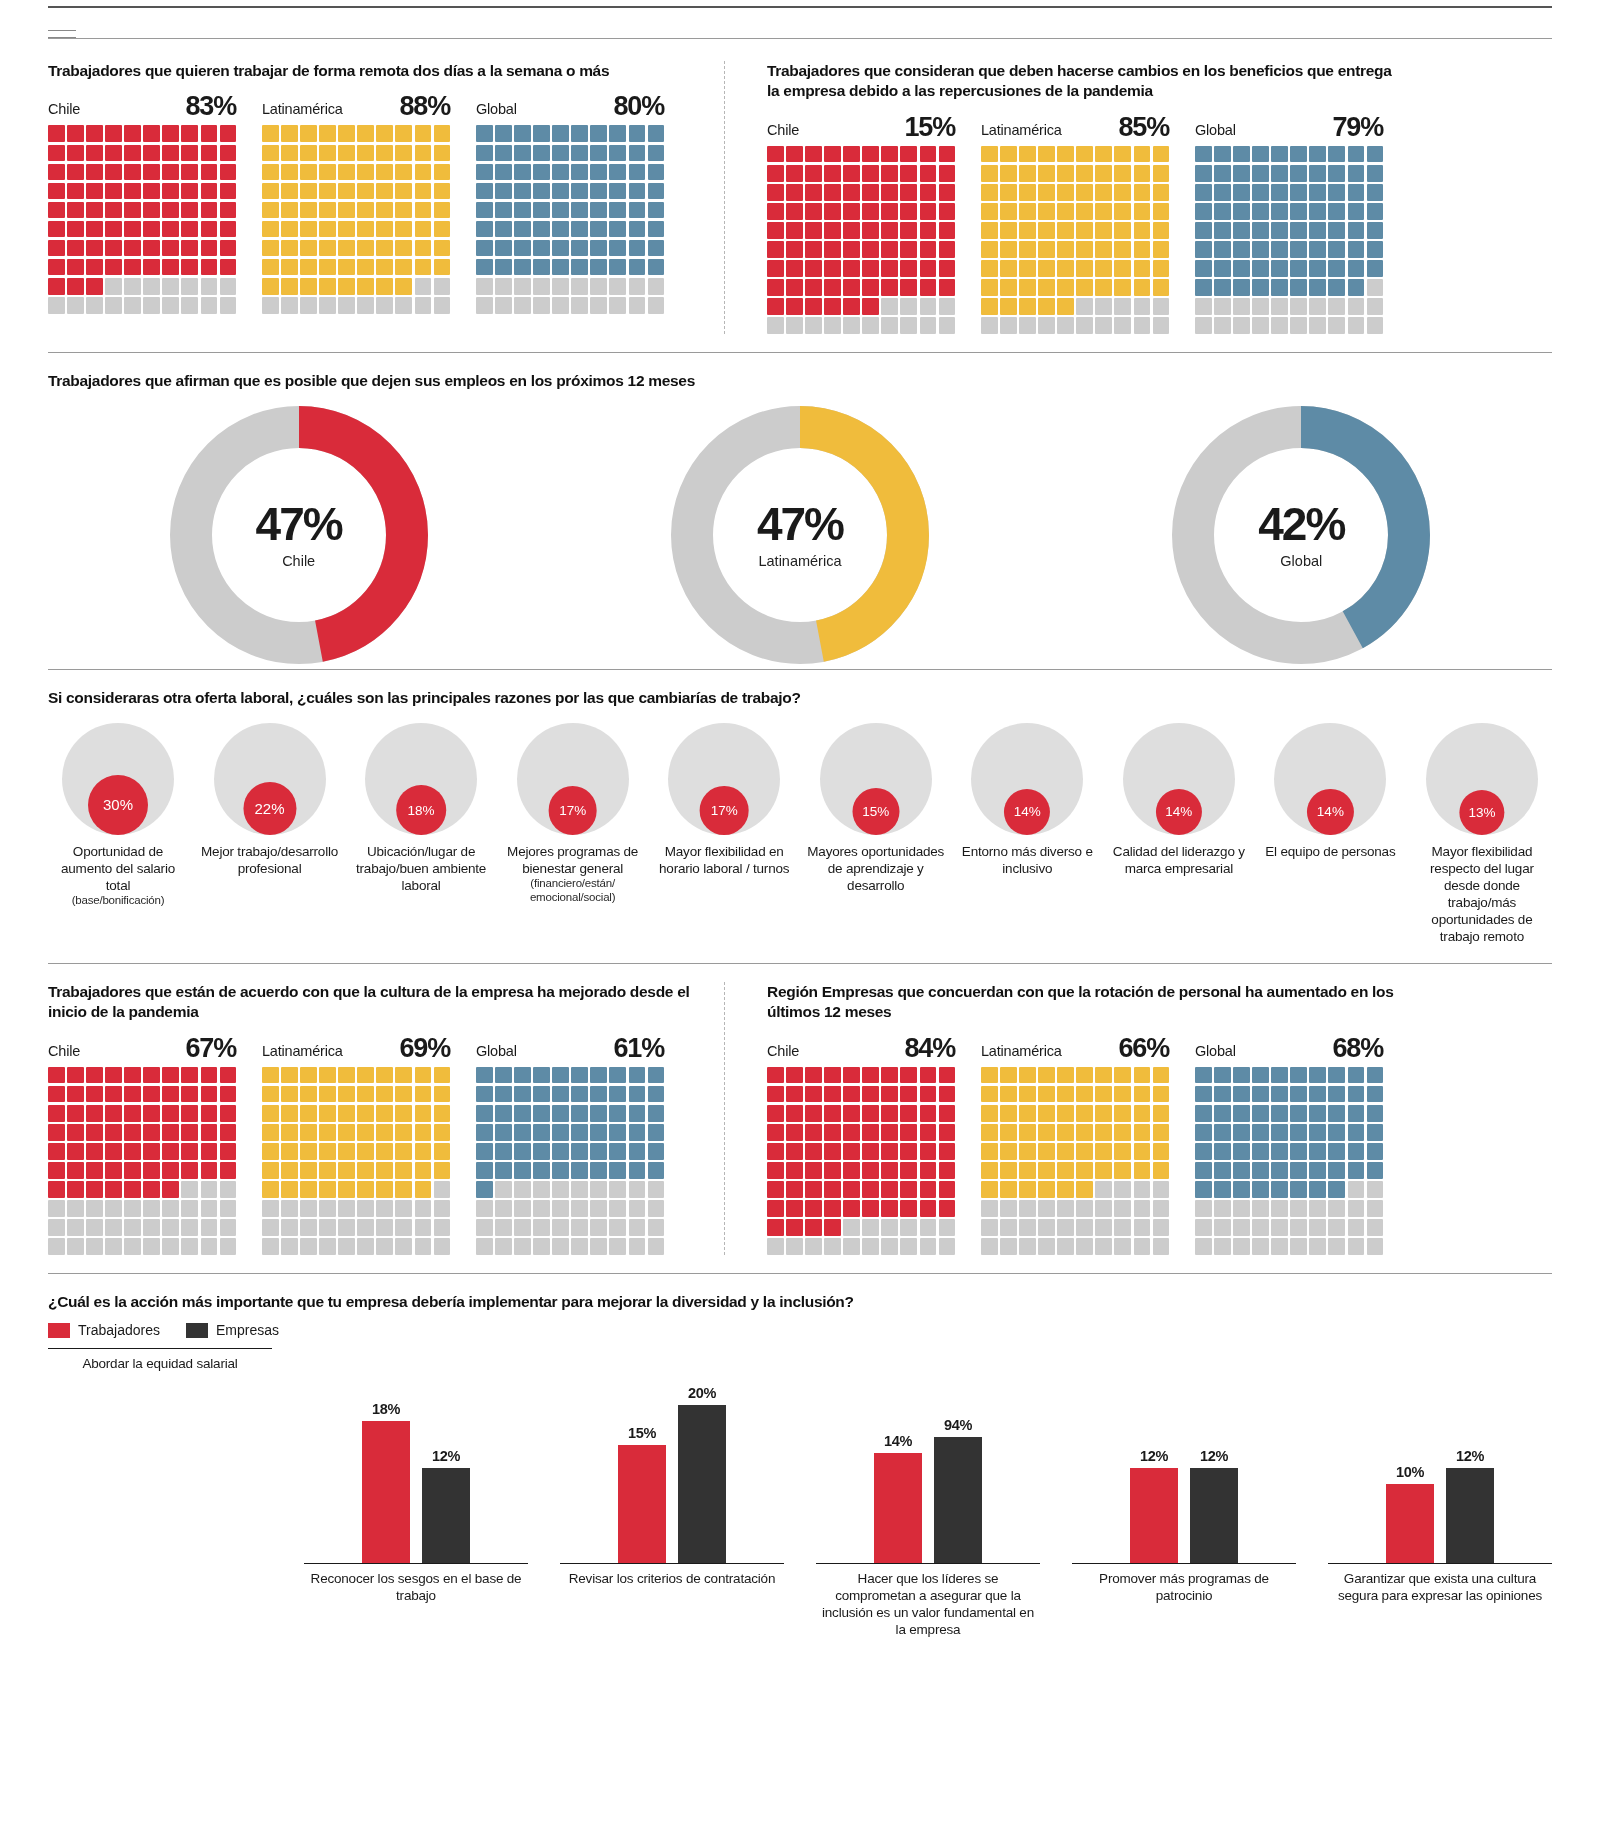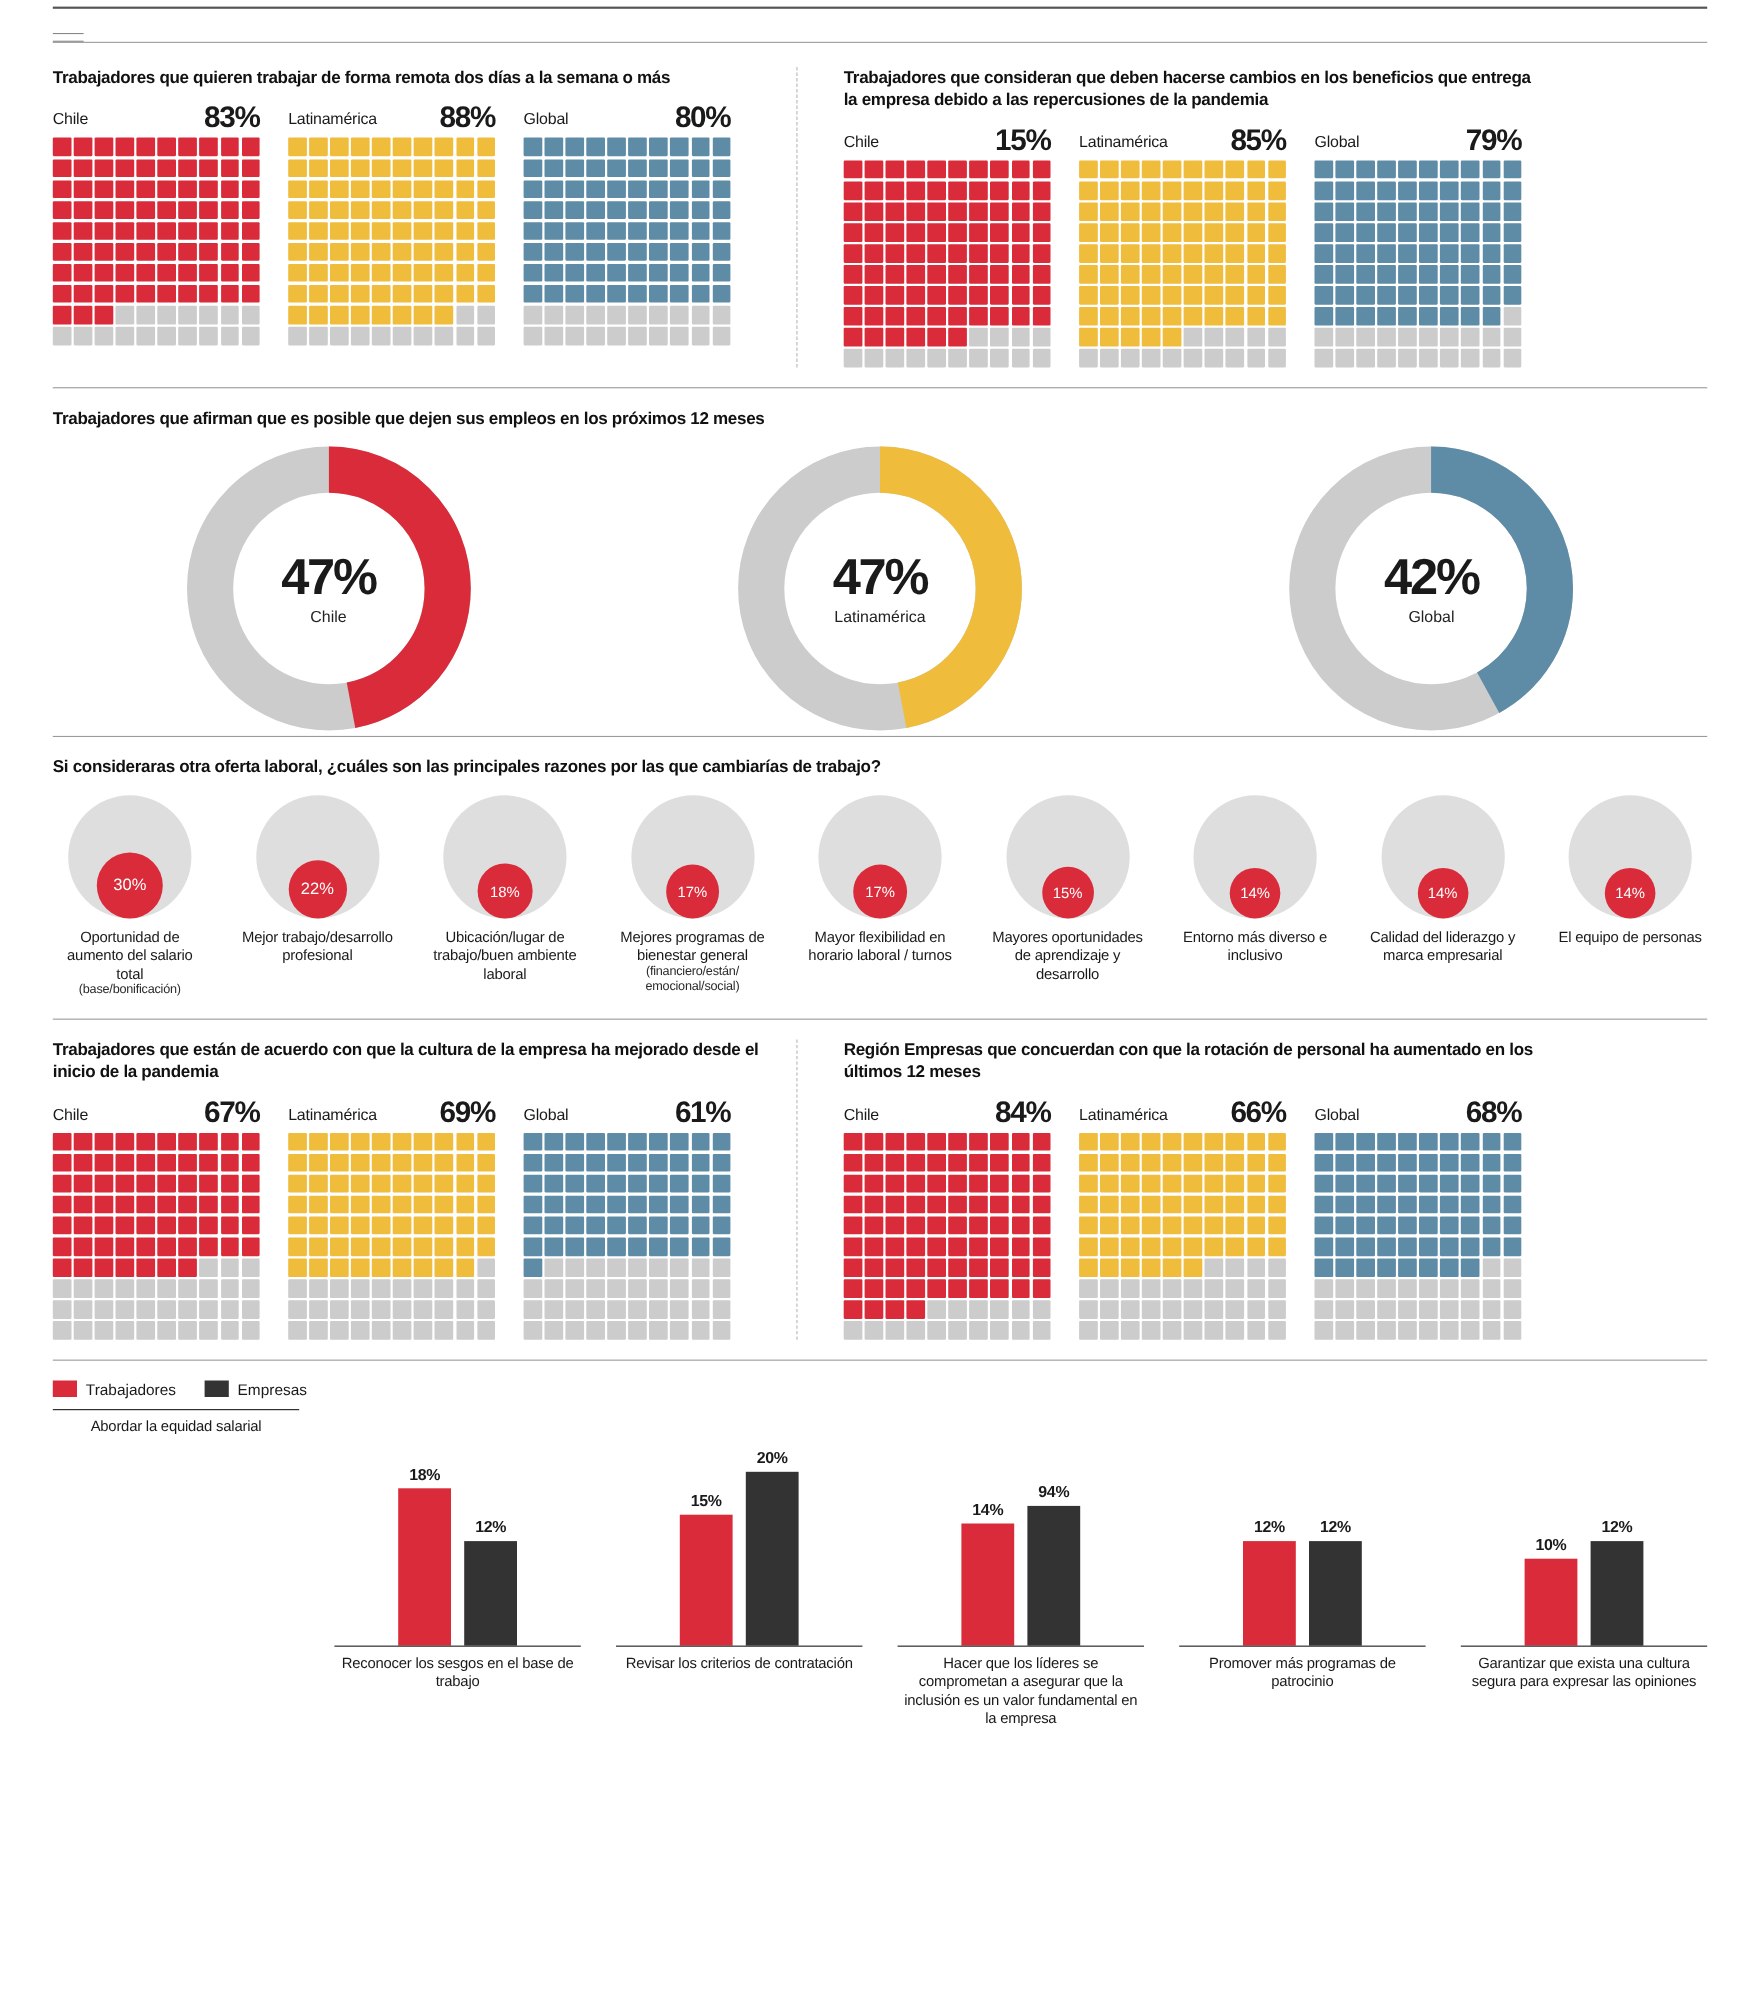--- a/index.html
+++ b/index.html
@@ -872,20 +872,27 @@
           </div>
           <div class="bubble-text">Calidad del liderazgo y marca empresarial</div>
         </div>
         <div class="bubble-item">
           <div class="bubble-vis">
             <div class="bubble-bg"></div>
             <div class="bubble-fg" style="width: 46.1333px; height: 46.1333px; font-size: 13.5px;">14%</div>
           </div>
           <div class="bubble-text">El equipo de personas</div>
         </div>
+        <div class="bubble-item">
+          <div class="bubble-vis">
+            <div class="bubble-bg"></div>
+            <div class="bubble-fg" style="width: 45.2667px; height: 45.2667px; font-size: 13.5px;">13%</div>
+          </div>
+          <div class="bubble-text">Mayor flexibilidad respecto del lugar desde donde trabajo/más oportunidades de trabajo remoto</div>
+        </div>
       </div>
   </div>
 
   <div class="rule mt18"></div>
 
   <div class="waffle-section mt18">
     <div class="waffle-col left">
       <h2 class="sec-title">Trabajadores que están de acuerdo con que la cultura de la empresa ha mejorado desde el inicio de la pandemia</h2>
       <div class="waffle-row">
           <div class="waffle-unit" style="width: 188px;">
@@ -1542,20 +1549,21 @@
               <div class="cell" style="background: rgb(204, 204, 204);"></div>
             </div>
           </div>
         </div>
     </div>
   </div>
 
   <div class="rule mt18"></div>
 
   <div class="mt18">
+    <h2 class="sec-title">¿Cuál es la acción más importante que tu empresa debería implementar para mejorar la diversidad y la inclusión?</h2>
     <div class="legend">
         <div class="legend-item">
           <span class="swatch" style="background: rgb(217, 43, 58);"></span>
           <span>Trabajadores</span>
         </div>
         <div class="legend-item">
           <span class="swatch" style="background: rgb(51, 51, 51);"></span>
           <span>Empresas</span>
         </div>
       </div>

